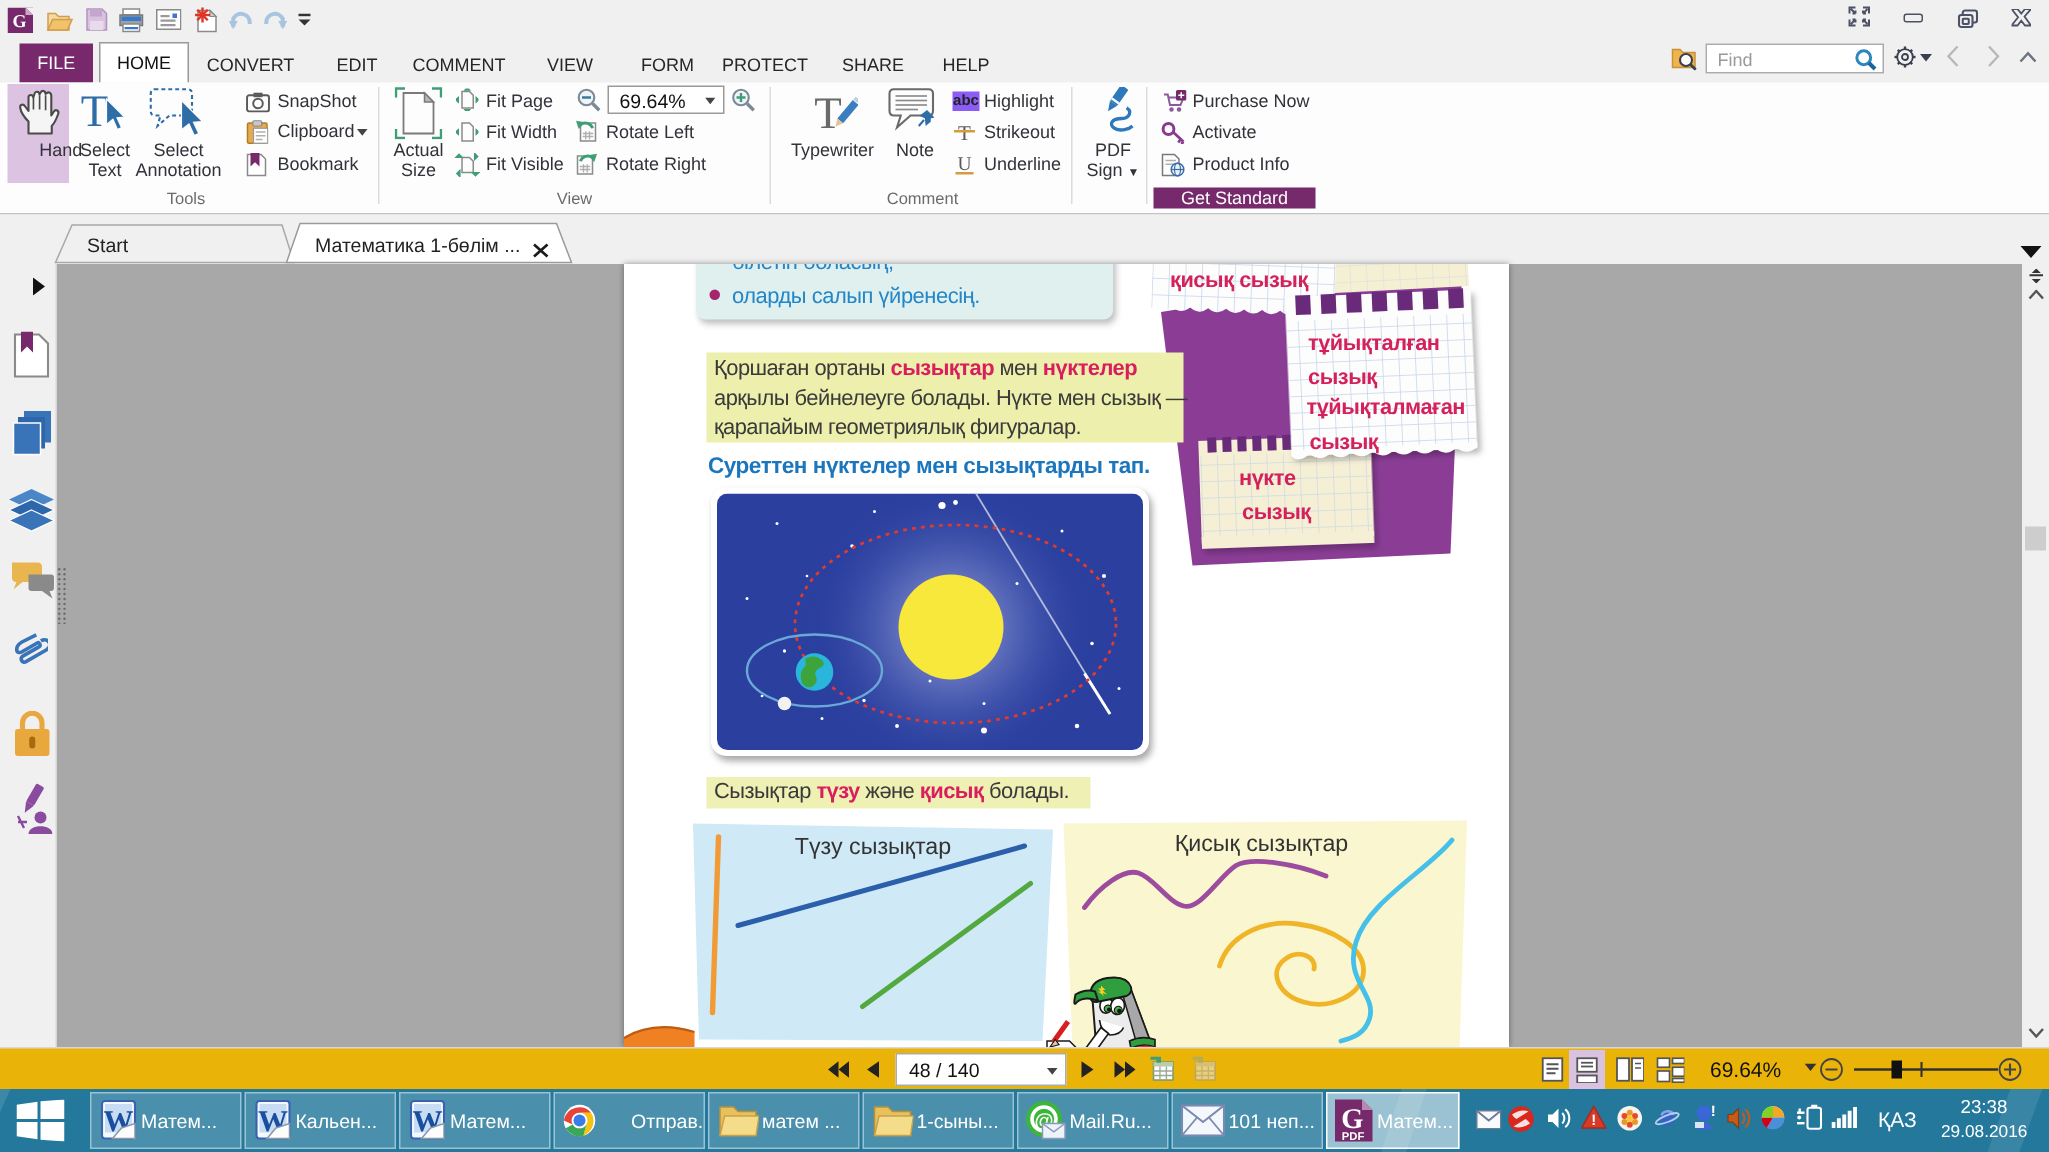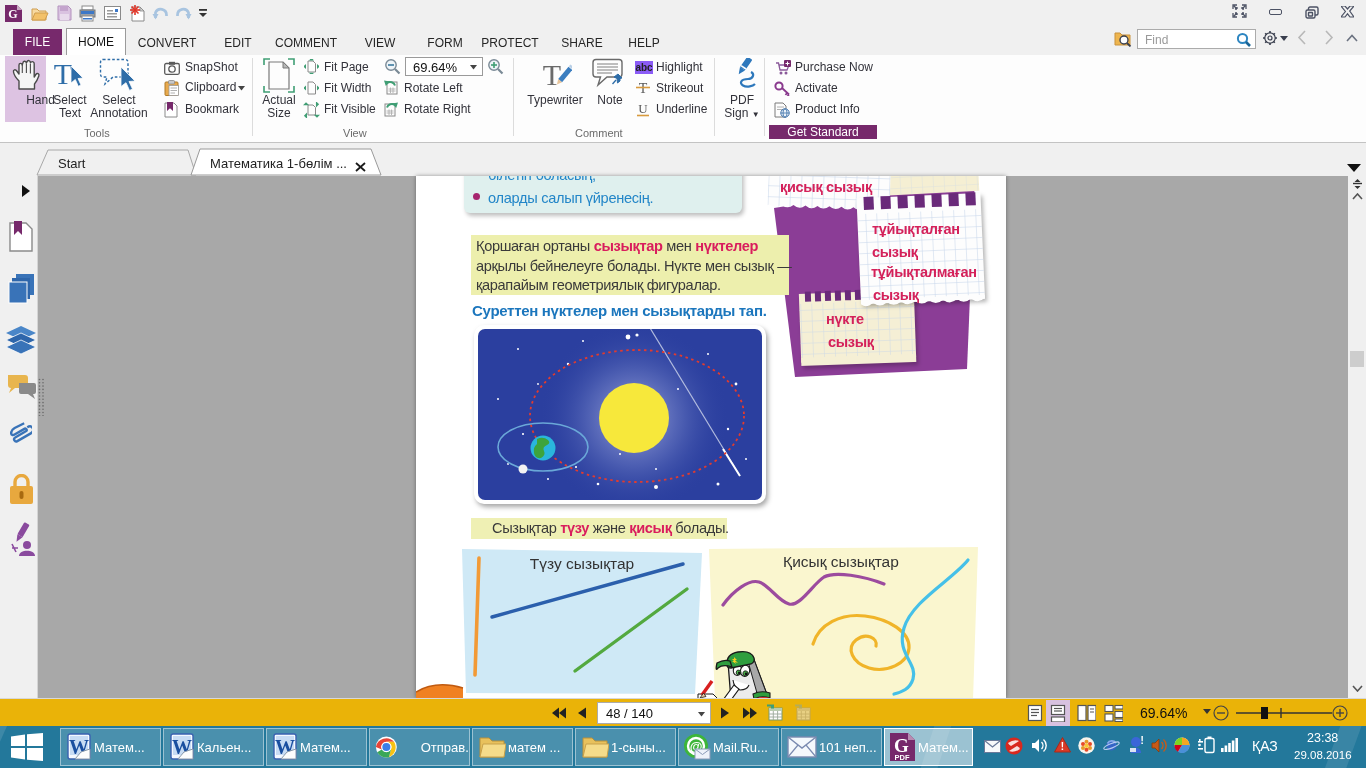--- a/index.html
+++ b/index.html
@@ -14,21 +14,21 @@
 
   
   #menurow { position:absolute; left:0; top:27px; width:1366px; height:28px; background:#f0f0f0; }
   .menu-item { position:absolute; top:5px; height:23px; line-height:23px; font-size:12px; color:#262626; text-align:center; }
   #file-btn { position:absolute; left:13px; top:2px; width:49px; height:26px; background:#77296c; color:#fff; font-size:12px; text-align:center; line-height:26px; }
   #home-tab { position:absolute; left:66px; top:1px; width:60px; height:27px; background:#fff; border:1px solid #9a9a9a; border-bottom:none; font-size:12px; color:#111; text-align:center; line-height:26px; }
 
   
   #ribbon { position:absolute; left:0; top:55px; width:1366px; height:88px; background:#fdfdfd; border-bottom:1px solid #c3c3c3; }
   .rsep { position:absolute; top:3px; width:1px; height:78px; background:#dcdcdc; }
-  .rgroup-label { position:absolute; top:72px; font-size:11px; color:#6b6b6b; }
+  .rgroup-label { position:absolute; top:72px; font-size:11px; color:#6b6b6b; text-align:center; }
   .biglabel { font-size:12px; color:#32323a; text-align:center; line-height:13px; }
   .small-btn-label { font-size:12px; color:#32323a; white-space:nowrap; }
 
   
   #tabbar { position:absolute; left:0; top:143px; width:1366px; height:33px; background:#f0f0f0; }
 
   
   #docarea { position:absolute; left:0; top:176px; width:1366px; height:522px; background:#a8a8a8; }
   #sidebar { position:absolute; left:0; top:176px; width:38px; height:522px; background:#f0f0f0; border-right:1px solid #d5d5d5; }
   #vscroll { position:absolute; left:1348px; top:176px; width:18px; height:522px; background:#f0f0f0; }
@@ -520,21 +520,21 @@
       <line x1="245" y1="120" x2="262" y2="147" stroke="#fff" stroke-width="2"></line>
       <ellipse cx="159" cy="87" rx="107" ry="66" fill="none" stroke="#e23b2e" stroke-width="1.8" stroke-dasharray="2.5 3.5"></ellipse>
       <circle cx="156" cy="89" r="35" fill="#f7e83b"></circle>
       <ellipse cx="65" cy="118" rx="45" ry="24" fill="none" stroke="#6aa8d8" stroke-width="1.6"></ellipse>
       <circle cx="65" cy="119" r="12.5" fill="#2ab6dc"></circle>
       <path d="M59,110 Q65,107 70,111 Q73,114 69,116 Q64,118 66,122 Q68,126 63,129 Q57,130 56,124 Q55,118 59,115 Z" fill="#3da43c"></path>
       <circle cx="45" cy="140" r="4.5" fill="#f2f2f2"></circle>
     </svg>
 
     <div class="abs" style="left:55px;top:342px;width:256px;height:21px;background:#eff0b4;"></div>
-    <div class="abs ptext" style="left:60px;top:344px;margin-left:16px;">Сызықтар <b class="red">түзу</b> және <b class="red">қисық</b> болады.</div>
+    <div class="abs ptext" style="left:60px;top:344px;">Сызықтар <b class="red">түзу</b> және <b class="red">қисық</b> болады.</div>
 
     <svg class="abs" style="left:0;top:0" width="590" height="522">
       <polygon points="46,373 286,377 279,518 50,517" fill="#cfe9f6"></polygon>
       <polygon points="293,373 562,371 557,524 299,524" fill="#faf6cf"></polygon>
       <line x1="63" y1="382" x2="59" y2="499" stroke="#f29a36" stroke-width="3.6" stroke-linecap="round"></line>
       <line x1="76" y1="441" x2="267" y2="388" stroke="#2b5fac" stroke-width="3.4" stroke-linecap="round"></line>
       <line x1="159" y1="495" x2="271" y2="413" stroke="#53a93f" stroke-width="3.4" stroke-linecap="round"></line>
       <path d="M307,429 C317,415 333,403 343,406 C353,409 362,425 373,428 C384,431 397,408 408,401 C419,395 448,400 468,408" fill="none" stroke="#9c4b9e" stroke-width="3.2" stroke-linecap="round"></path>
       <path d="M397,468 C403,448 425,437 449,440 C473,443 494,456 493,472 C492,488 470,497 453,492 C436,487 430,472 440,464 C450,456 462,462 460,470" fill="none" stroke="#f0b429" stroke-width="3.2" stroke-linecap="round"></path>
       <path d="M552,384 C536,404 496,425 488,452 C480,478 502,487 497,503 C494,513 486,516 478,518" fill="none" stroke="#45c0e8" stroke-width="3.2" stroke-linecap="round"></path>

